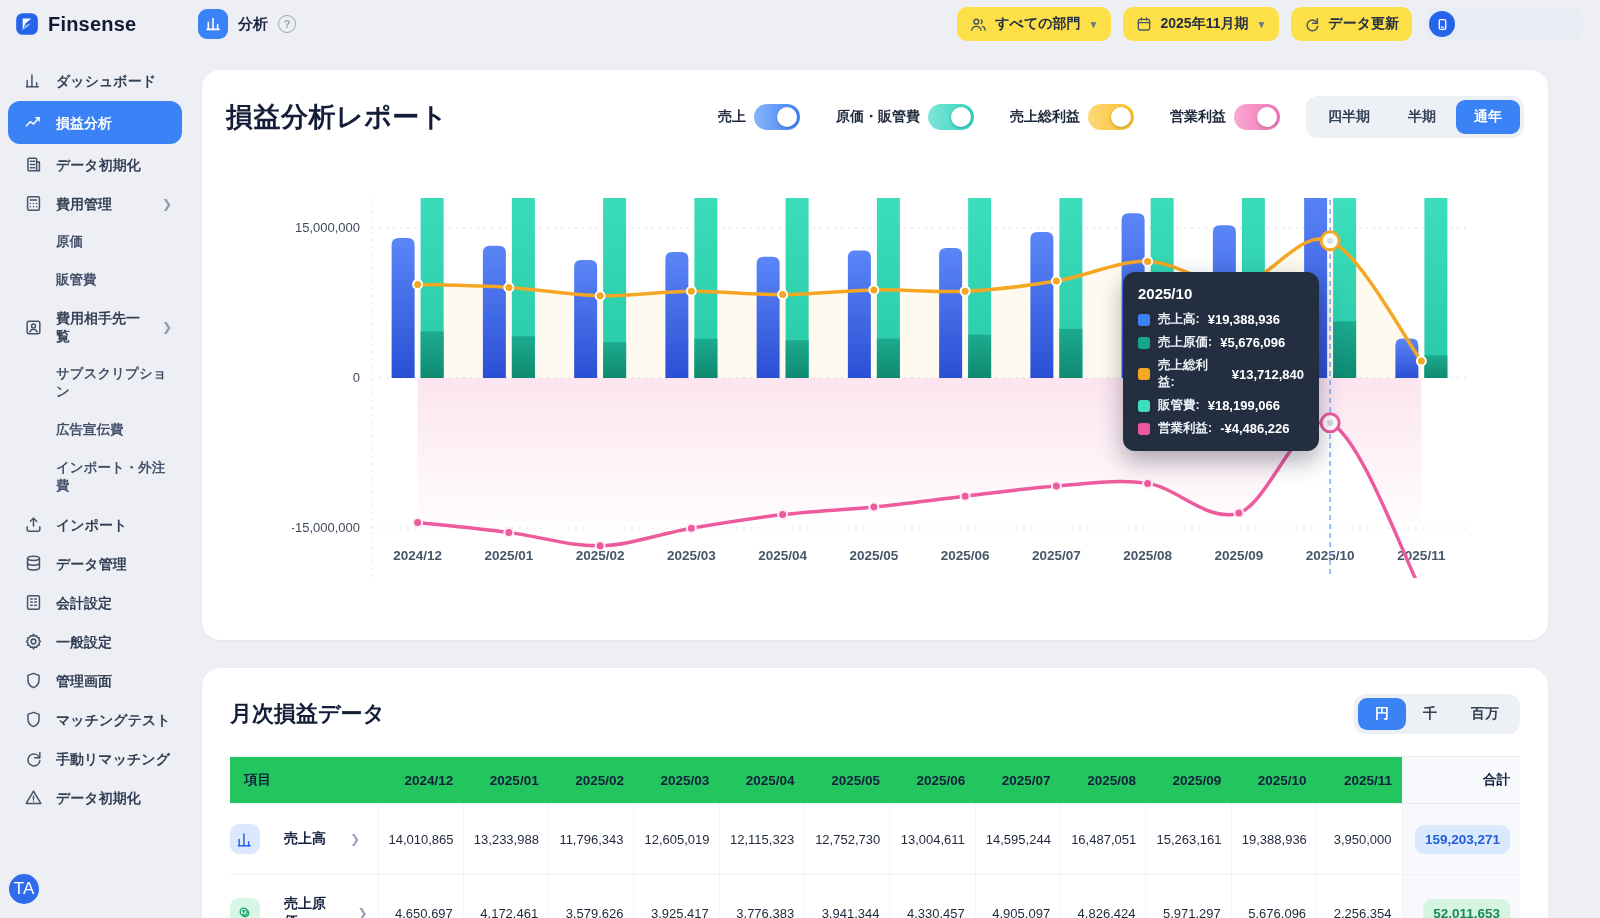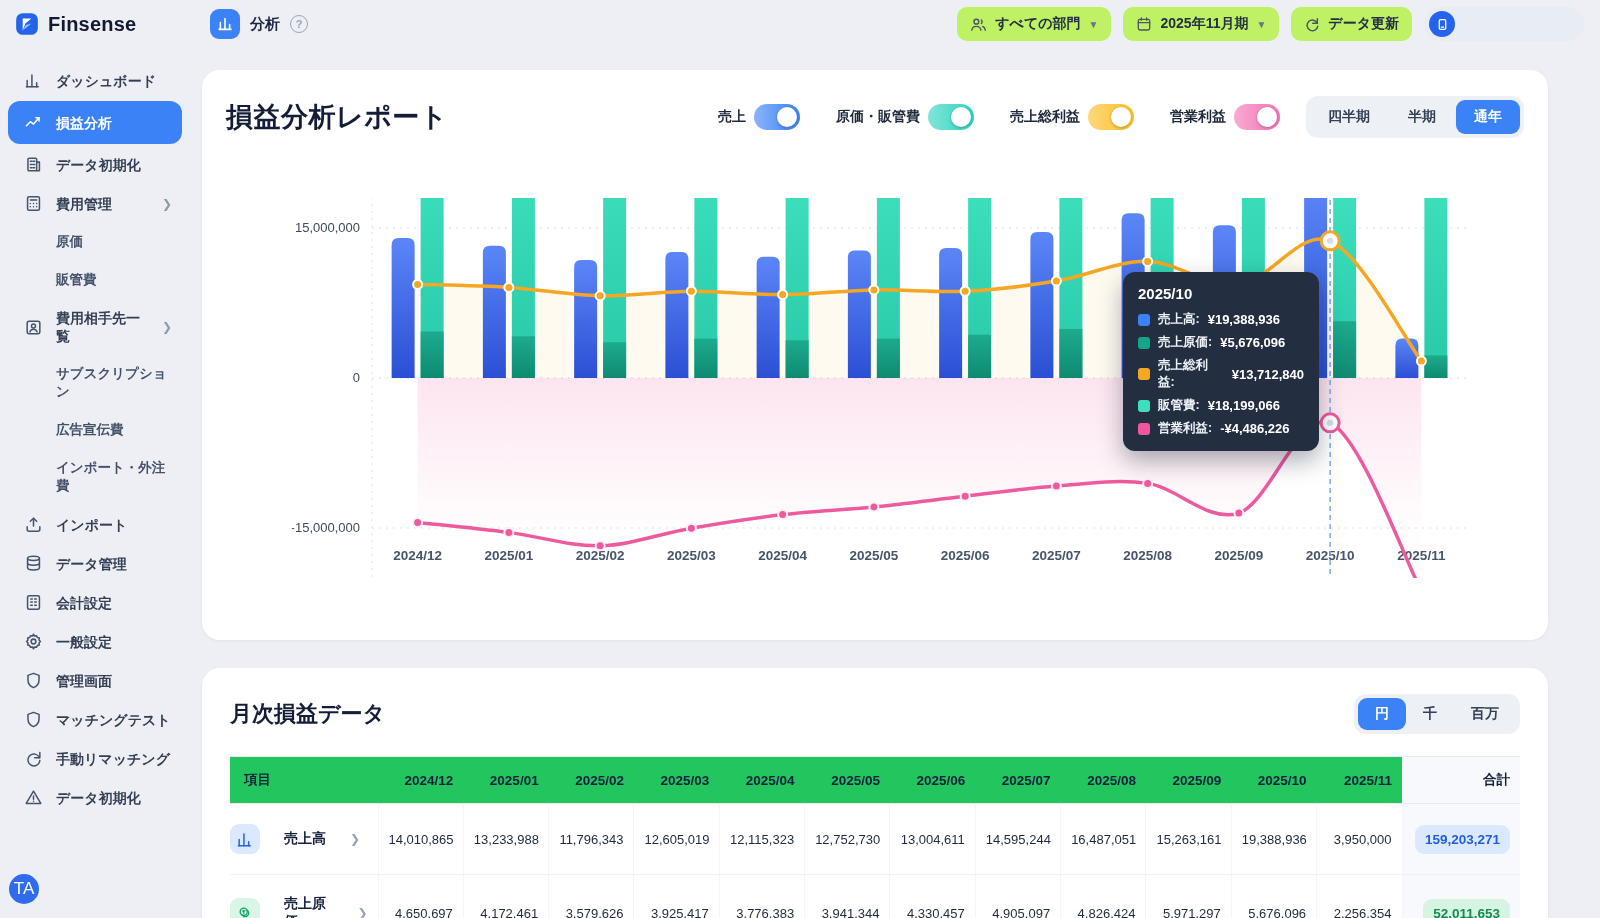--- a/index.html
+++ b/index.html
@@ -5,28 +5,28 @@
   * { margin:0; padding:0; box-sizing:border-box; }
   html,body { width:1600px; height:918px; overflow:hidden;
     font-family:"Liberation Sans","DejaVu Sans",sans-serif;
     background:#edeff4; color:#16203a; }
   svg { display:block; }
 
   
   .topbar { height:48px; display:flex; align-items:center; padding:0 16px 0 14px; }
   .logo { width:176px; display:flex; align-items:center; gap:8px; }
   .logo-text { font-size:20px; font-weight:800; color:#101a33; letter-spacing:.2px; }
-  .page-group { display:flex; align-items:center; gap:10px; margin-left:20px; }
+  .page-group { display:flex; align-items:center; gap:10px; margin-left:8px; }
   .page-icon { width:30px; height:30px; border-radius:9px; background:#3b82f6;
     display:flex; align-items:center; justify-content:center; }
   .page-label { font-size:15px; font-weight:800; color:#1b2540; }
   .help { width:18px; height:18px; border-radius:50%; border:1.6px solid #9aa4b5;
     color:#9aa4b5; font-size:11px; font-weight:700; display:flex; align-items:center; justify-content:center; }
   .tb-right { margin-left:auto; display:flex; align-items:center; gap:12px; }
-  .pill { height:34px; background:#bef264; border-radius:10px; display:flex; align-items:center;
+  .pill { height:34px; background:#fde047; border-radius:10px; display:flex; align-items:center;
     gap:8px; padding:0 13px; font-size:14px; font-weight:700; color:#242f45; cursor:pointer;text-align:center; }
   .pill .chev { font-size:10px; color:#64748b; }
   .widget { width:160px; height:34px; background:#e8ecf3; border-radius:17px;
     display:flex; align-items:center; padding:0 5px; }
   .widget-circle { width:26px; height:26px; border-radius:50%; background:#2563eb;
     display:flex; align-items:center; justify-content:center; }
 
   
   .app { display:flex; height:870px; }
   .sidebar { width:190px; padding:14px 8px 10px 8px; position:relative; flex:none; }

